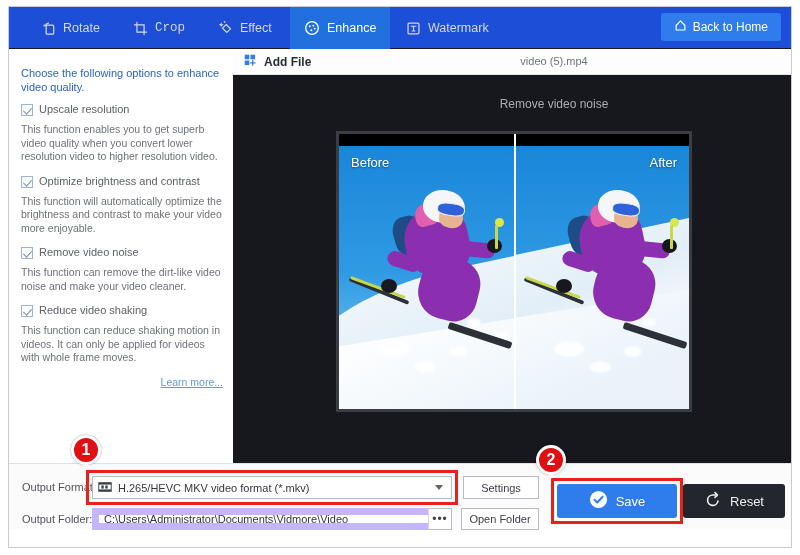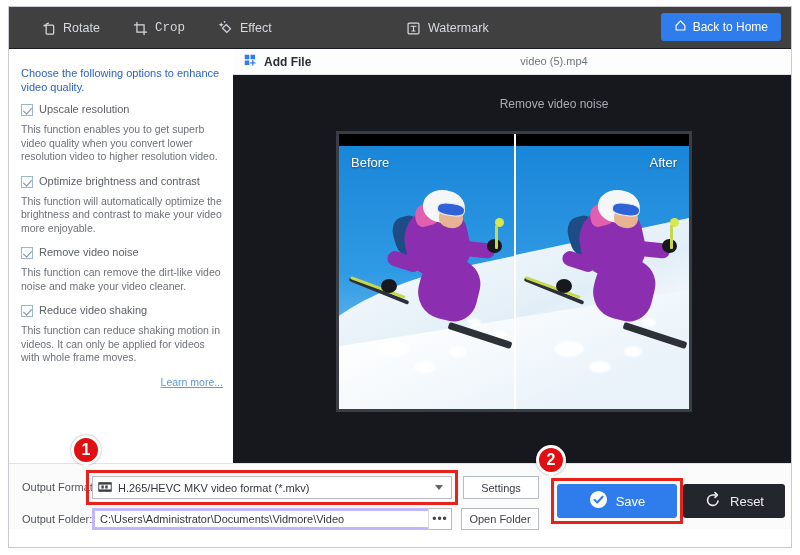--- a/index.html
+++ b/index.html
@@ -48,21 +48,21 @@
     font-weight: bold;
     line-height: 22px;
     text-align: center;
     cursor: pointer;
   }
 
   
   .toolbar {
     position: relative;
     height: 42px;
-    background: #404040;
+    background: #1d4ed8;
     border-bottom: 1px solid #191c24;
   }
   .tab {
     position: absolute;
     top: 0; height: 42px;
     display: flex;
     align-items: center;
     gap: 7px;
     padding: 0 14px;
     color: #d6d9e0;
@@ -366,21 +366,21 @@
     display: flex;
     align-items: center;
     justify-content: center;
     cursor: pointer;
   }
   .folder-input {
     position: absolute;
     left: 92px; top: 508px;
     width: 360px; height: 22px;
     background: #ffffff;
-    border: 3px solid #c4b5fd;
+    border: 7px solid #c4b5fd;
     display: flex;
     align-items: center;
     padding-left: 5px;
     font-size: 11px;
     color: #33373d;
   }
   .dots-btn {
     position: absolute;
     left: 428px; top: 508px;
     width: 24px; height: 22px;
@@ -491,20 +491,32 @@
         <span>
           <svg width="16" height="16" viewBox="0 0 16 16">
             <path d="M9.2 4.5 13.5 8.8 9.8 12.5 5.5 8.2Z" fill="none" stroke="#d6d9e0" stroke-width="1.2"></path>
             <path d="M4.2 2.2 4.9 4 6.7 4.7 4.9 5.4 4.2 7.2 3.5 5.4 1.7 4.7 3.5 4Z" fill="#d6d9e0"></path>
             <circle cx="7.6" cy="1.8" r=".9" fill="#d6d9e0"></circle>
           </svg>
         </span>
         <span>Effect</span>
       </div>
 
+      <div class="tab active" style="left:281px;">
+        <span>
+          <svg width="16" height="16" viewBox="0 0 16 16">
+            <circle cx="8" cy="8" r="6.3" fill="none" stroke="#ffffff" stroke-width="1.3"></circle>
+            <circle cx="5.8" cy="6.3" r="1" fill="#ffffff"></circle>
+            <circle cx="9.3" cy="5.6" r=".95" fill="#ffffff"></circle>
+            <circle cx="10.8" cy="8.6" r=".95" fill="#ffffff"></circle>
+            <circle cx="7.3" cy="10.2" r="1" fill="#ffffff"></circle>
+          </svg>
+        </span>
+        <span>Enhance</span>
+      </div>
 
       <div class="tab" style="left:383px;">
         <span>
           <svg width="15" height="15" viewBox="0 0 16 16">
             <rect x="2.2" y="2.2" width="11.6" height="11.6" rx="1.2" fill="none" stroke="#d6d9e0" stroke-width="1.3"></rect>
             <path d="M5.4 5.6h5.2M8 5.6v5M6.4 10.6h3.2" fill="none" stroke="#d6d9e0" stroke-width="1.2" stroke-linecap="round"></path>
           </svg>
         </span>
         <span>Watermark</span>
       </div>

